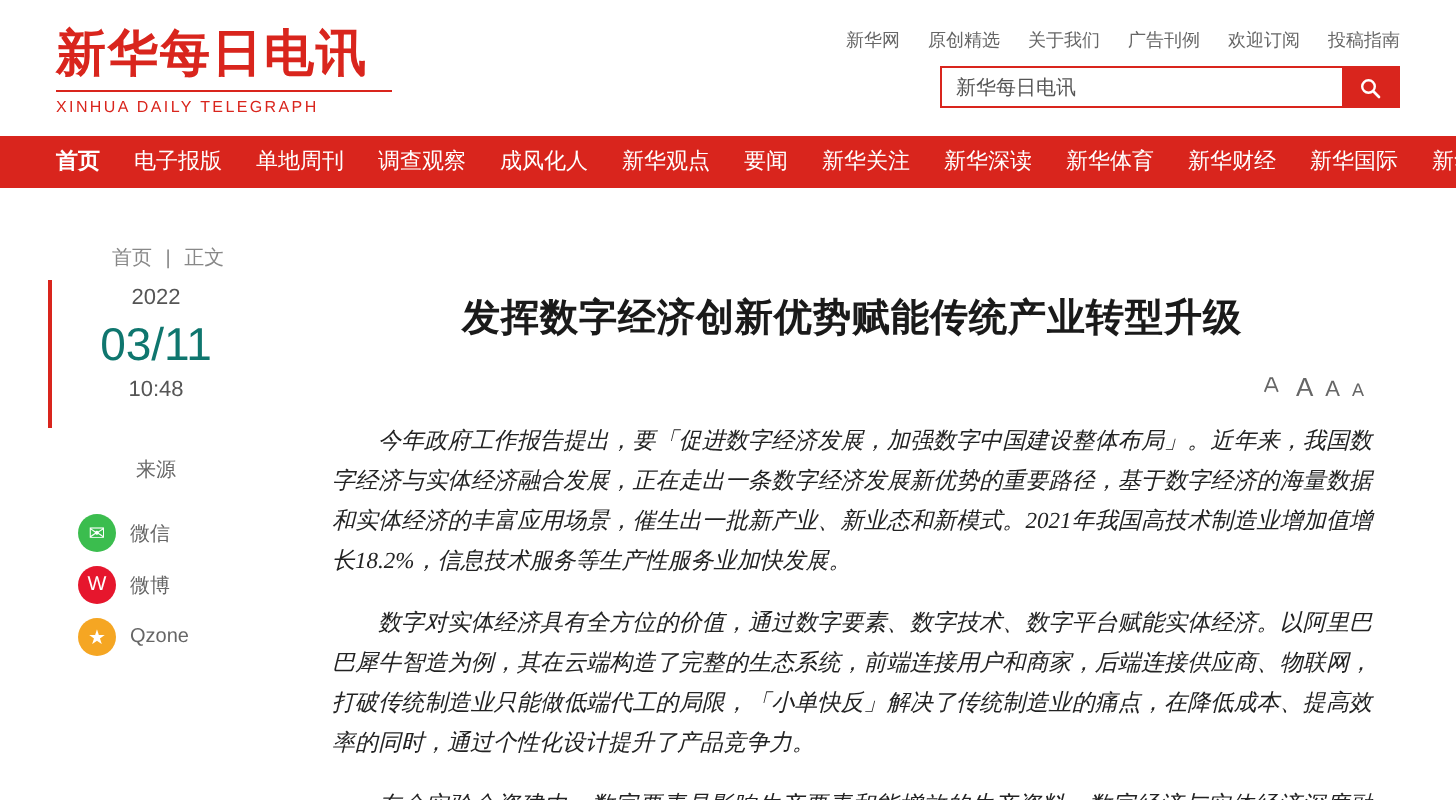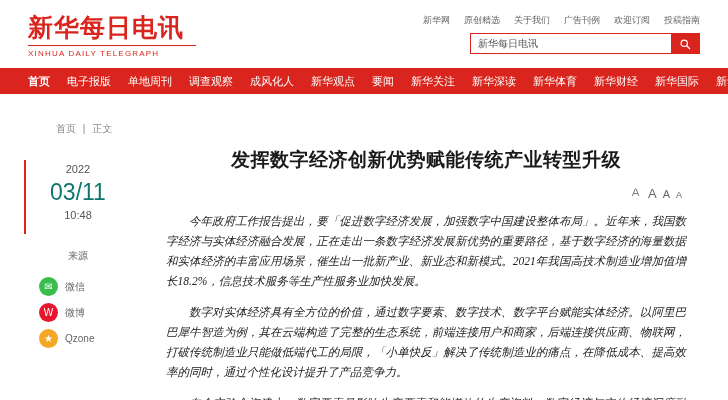--- a/index.html
+++ b/index.html
@@ -133,21 +133,21 @@
     font-size: 10px;
     color: #888;
   }
   .breadcrumb .sep { margin: 0 4px; }
   .breadcrumb a { color: #888; text-decoration: none; cursor: pointer; }
 
   
   .meta-col {
     position: absolute;
     left: 18px;
-    top: 60px;
+    top: 40px;
     width: 120px;
     text-align: center;
   }
   .date-box {
     position: relative;
     padding-top: 6px;
   }
   .date-box .bar {
     position: absolute;
     left: 6px;

